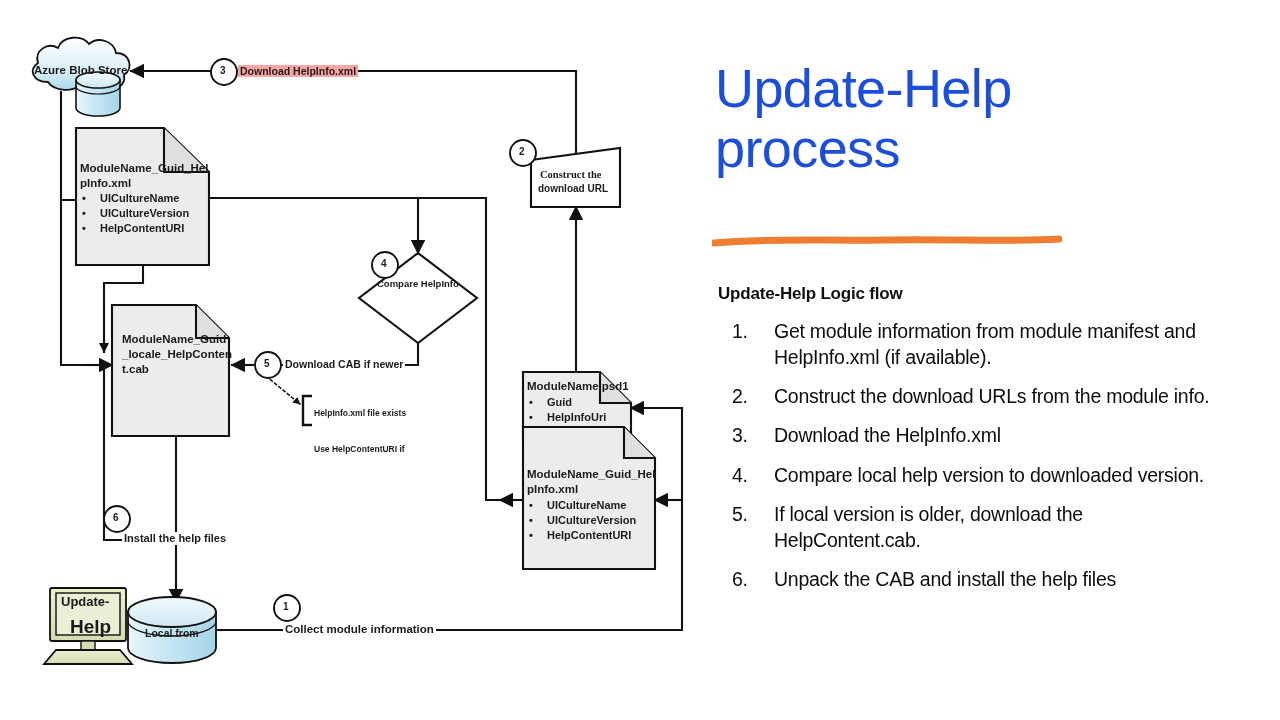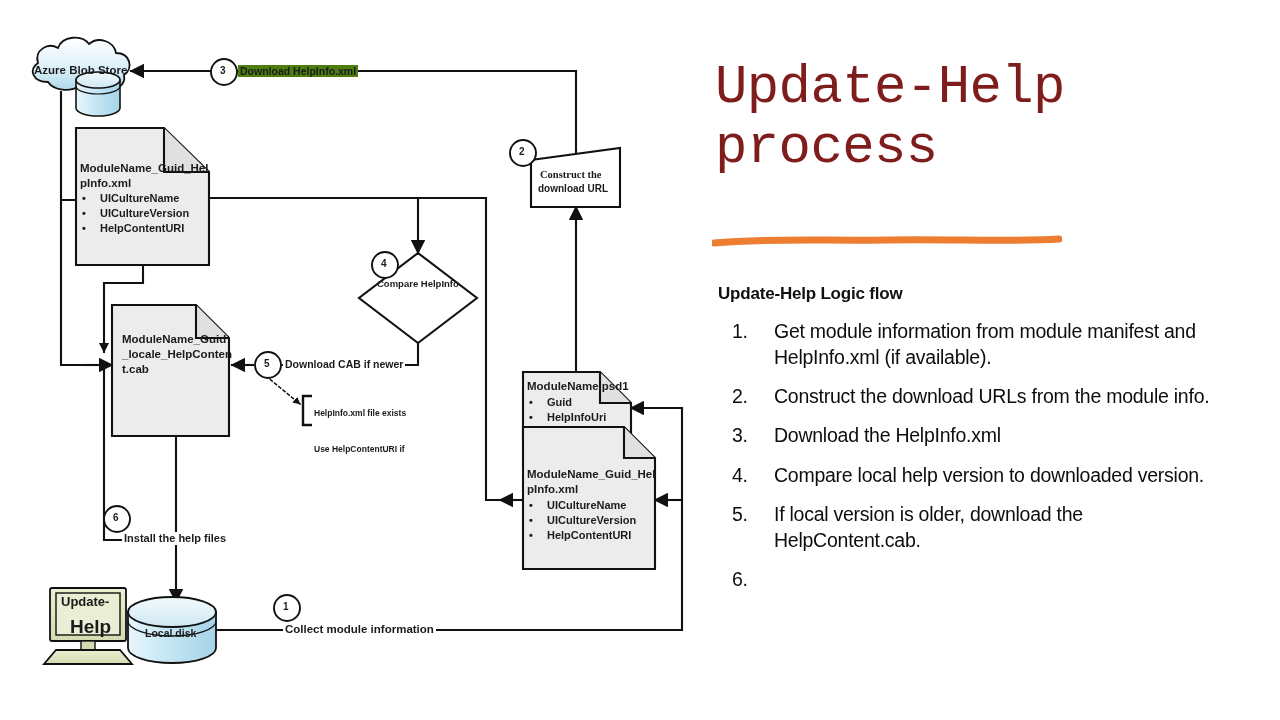--- a/index.html
+++ b/index.html
@@ -23,23 +23,22 @@
     white-space:pre;
     line-height:1.15;
   }
 
   
   #textpane{
     position:absolute;left:712px;top:0;width:560px;height:720px;
   }
   #deck-title{
     position:absolute;left:3px;top:58px;width:470px;
-    font-size:54px;line-height:1.12;font-weight:400;color:#7f1d1d;
+    font-size:54px;line-height:1.12;font-weight:400;color:#1d4ed8;
     letter-spacing:-0.6px;
-    font-family:Liberation Mono, monospace;
   }
   #accent-rule{position:absolute;left:0px;top:232px;width:350px;height:18px;}
   #flow-heading{
     position:absolute;left:6px;top:284px;
     font-size:17px;font-weight:bold;color:#101010;letter-spacing:-0.2px;
   }
   #flow-list{
     position:absolute;left:6px;top:318px;width:500px;
     margin:0;padding:0;list-style:none;
   }
@@ -217,31 +216,31 @@
     <div class="dg-label" style="left:538px;top:183px;font-size:10px;">download URL</div>
 
     <div class="dg-label" style="left:377px;top:279px;font-size:9.5px;">Compare HelpInfo</div>
 
     <div class="dg-label" style="left:314px;top:397px;font-size:8.5px;margin-top:48px;">Use HelpContentURI if</div>
     <div class="dg-label" style="left:314px;top:409px;font-size:8.5px;">HelpInfo.xml file exists</div>
 
     <div class="dg-label" style="left:61px;top:595px;font-size:13px;">Update-</div>
     <div class="dg-label" style="left:70px;top:616px;font-size:19px;">Help</div>
 
-    <div class="dg-label" style="left:145px;top:627px;font-size:10.5px;">Local disk</div>
+    <div class="dg-label" style="left:145px;top:627px;font-size:10.5px;">Local from</div>
 
     <div class="dg-label" style="left:283px;top:601px;font-size:10px;">1</div>
     <div class="dg-label" style="left:519px;top:146px;font-size:10px;">2</div>
     <div class="dg-label" style="left:220px;top:65px;font-size:10px;">3</div>
     <div class="dg-label" style="left:381px;top:258px;font-size:10px;">4</div>
     <div class="dg-label" style="left:264px;top:358px;font-size:10px;">5</div>
     <div class="dg-label" style="left:113px;top:512px;font-size:10px;">6</div>
 
     <div class="dg-label" style="left:283px;top:623px;font-size:11.5px;background:#fff;padding:0 2px;">Collect module information</div>
-    <div class="dg-label" style="left:238px;top:65px;font-size:10.5px;background:#4d7c0f;padding:0 2px;">Download HelpInfo.xml</div>
+    <div class="dg-label" style="left:238px;top:65px;font-size:10.5px;background:#fca5a5;padding:0 2px;">Download HelpInfo.xml</div>
     <div class="dg-label" style="left:283px;top:358px;font-size:10.5px;background:#fff;padding:0 2px;">Download CAB if newer</div>
     <div class="dg-label" style="left:122px;top:532px;font-size:11px;background:#fff;padding:0 2px;">Install the help files</div>
   </div>
 
   <div id="textpane">
 
     <div id="deck-title">Update-Help process</div>
 
     <svg id="accent-rule" width="350" height="18" viewBox="0 0 350 18">
       <path d="M2,11 C60,6 110,9 175,8 C240,7 300,10 347,7" fill="none" stroke="#ED7D31" stroke-width="7" stroke-linecap="round"></path>
@@ -265,17 +264,18 @@
       <li>
         <span class="num">4.</span>
         <span>Compare local help version to downloaded version.</span>
       </li>
       <li>
         <span class="num">5.</span>
         <span>If local version is older, download the HelpContent.cab.</span>
       </li>
       <li>
         <span class="num">6.</span>
+        <span>Unpack the CAB and install the help files</span>
       </li>
     </ol>
   </div>
 
 </div>
 
 </body></html>

